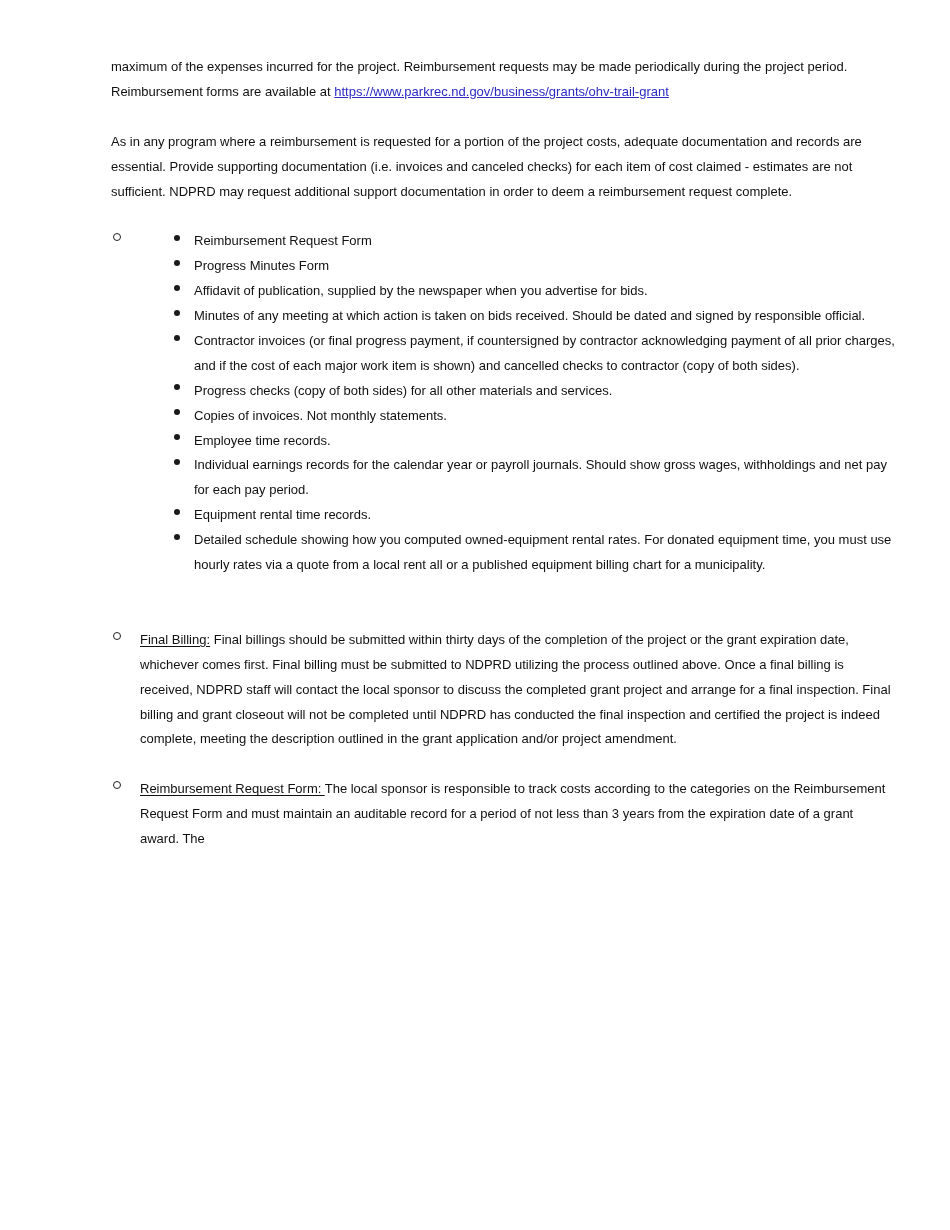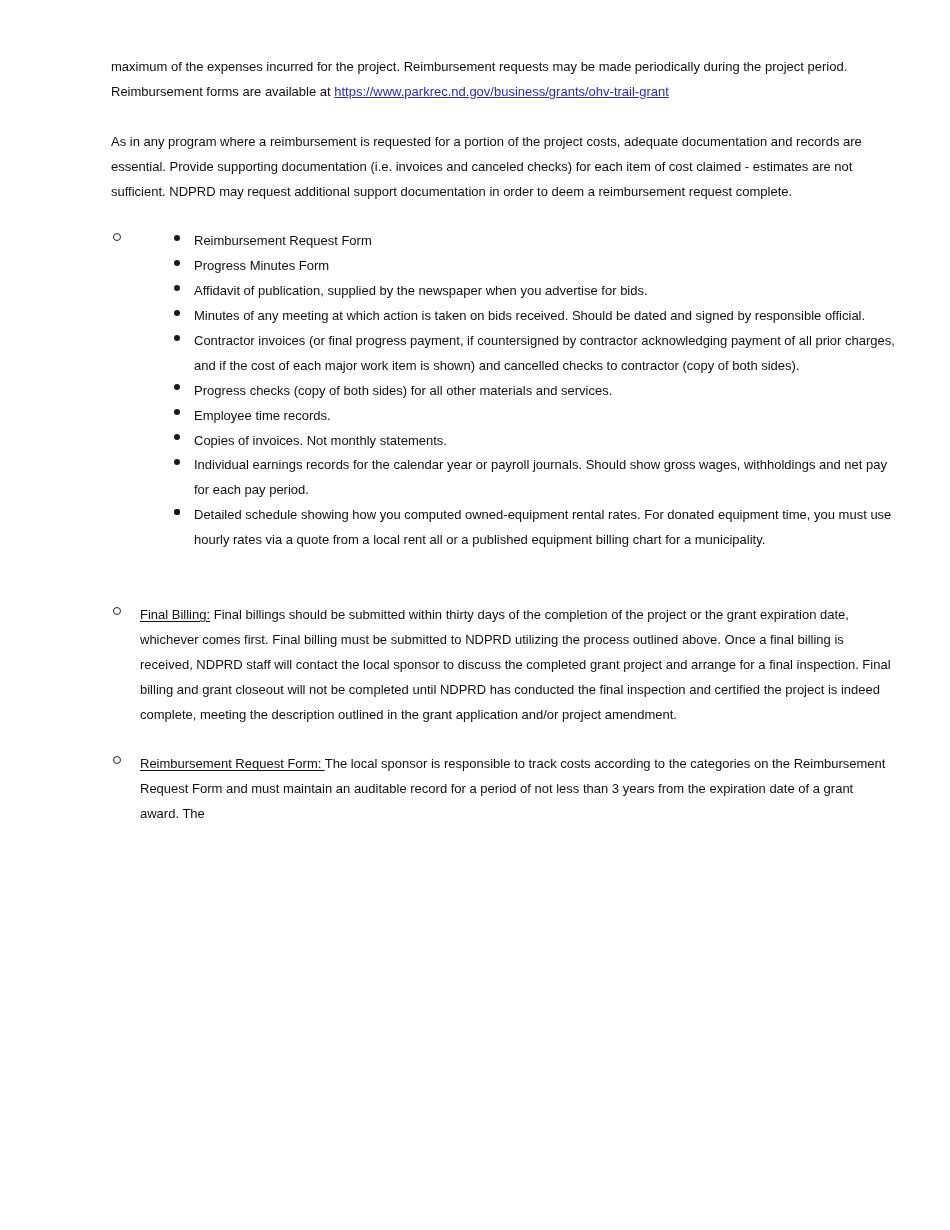--- a/index.html
+++ b/index.html
@@ -105,24 +105,24 @@
 
       <li class="item1">
         <span class="marker-o"></span>
         <ul class="lvl2">
           <li class="item2"><span class="marker-dot"></span><span>Reimbursement Request Form</span></li>
           <li class="item2"><span class="marker-dot"></span><span>Progress Minutes Form</span></li>
           <li class="item2"><span class="marker-dot"></span><span>Affidavit of publication, supplied by the newspaper when you advertise for bids.</span></li>
           <li class="item2"><span class="marker-dot"></span><span>Minutes of any meeting at which action is taken on bids received. Should be dated and signed by responsible official.</span></li>
           <li class="item2"><span class="marker-dot"></span><span>Contractor invoices (or final progress payment, if countersigned by contractor acknowledging payment of all prior charges, and if the cost of each major work item is shown) and cancelled checks to contractor (copy of both sides).</span></li>
           <li class="item2"><span class="marker-dot"></span><span>Progress checks (copy of both sides) for all other materials and services.</span></li>
+          <li class="item2"><span class="marker-dot"></span><span>Copies of invoices.  Not monthly statements.</span></li>
           <li class="item2"><span class="marker-dot"></span><span>Employee time records.</span></li>
-          <li class="item2"><span class="marker-dot"></span><span>Copies of invoices.  Not monthly statements.</span></li>
           <li class="item2"><span class="marker-dot"></span><span>Individual earnings records for the calendar year or payroll journals.  Should show gross wages, withholdings and net pay for each pay period.</span></li>
-          <li class="item2"><span class="marker-dot"></span></li>
+          <li class="item2"><span class="marker-dot"></span><span>Equipment rental time records.</span></li>
           <li class="item2"><span class="marker-dot"></span><span>Detailed schedule showing how you computed owned-equipment rental rates.  For donated equipment time, you must use hourly rates via a quote from a local rent all or a published equipment billing chart for a municipality.</span></li>
         </ul>
       </li>
 
       <li class="spacer-para"></li>
 
 
       <li class="spacer-para"></li>
 
       <li class="item1">

